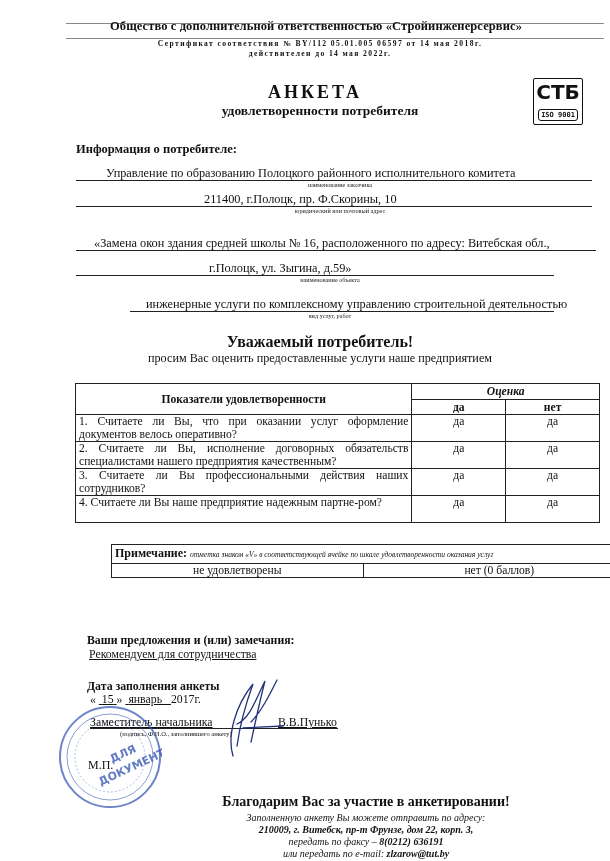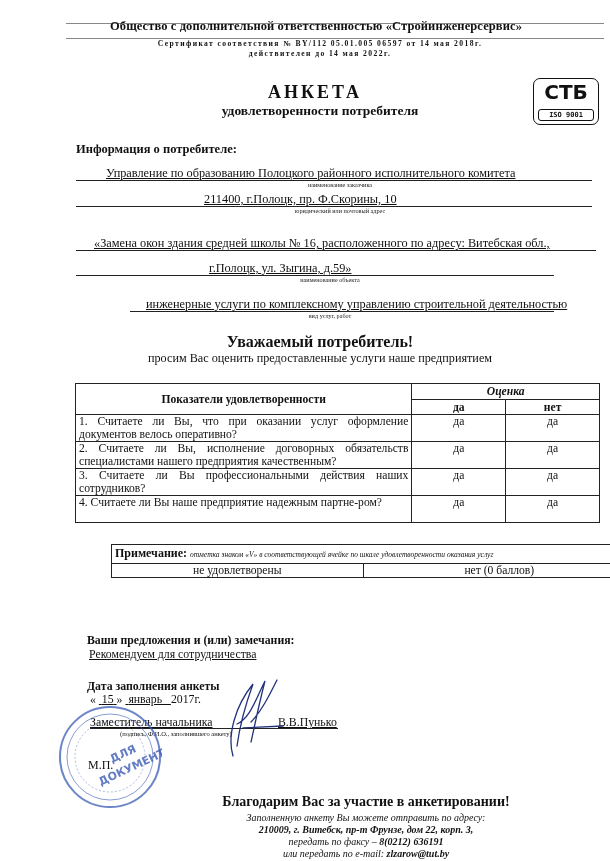--- a/index.html
+++ b/index.html
@@ -14,30 +14,30 @@
                font-size: 12.5px; letter-spacing: 0.1px; }
   .cert { left: 100px; top: 39px; width: 440px; text-align: center; font-weight: bold;
           font-size: 7.6px; letter-spacing: 1.4px; line-height: 10px; }
 
   .title { left: 230px; top: 82px; width: 170px; text-align: center; font-weight: bold;
            font-size: 18px; letter-spacing: 3px; }
   .subtitle { left: 180px; top: 103px; width: 280px; text-align: center; font-weight: bold;
               font-size: 13.5px; }
 
   .stb-logo { left: 533px; top: 78px; width: 48px; height: 45px; border: 1.6px solid #111;
-              border-radius: 7px; padding-left: 16px; }
+              border-radius: 2px; }
   .stb-top { position: absolute; left: 0; top: 2px; width: 100%; text-align: center;
              font-family: "DejaVu Sans", sans-serif; font-weight: bold; font-size: 20px; line-height: 22px; }
   .stb-bottom { position: absolute; left: 4px; right: 4px; bottom: 3px; height: 10px; border: 1.2px solid #111;
                 border-radius: 3px; font-family: "DejaVu Sans Mono", monospace; font-size: 7px;
                 font-weight: bold; text-align: center; line-height: 10px; }
 
   .info-label { left: 76px; top: 142px; font-weight: bold; font-size: 12.5px; }
 
-  .fill { font-size: 12.3px; text-decoration: underline; text-underline-offset: 1px; white-space: nowrap; }
+  .fill { font-size: 12.3px; text-underline-offset: 1px; white-space: nowrap; }
   .rule { height: 0; border-top: 1px solid #222; }
   .caption { font-size: 6.2px; text-align: center; color: #222; }
 
   .greet { left: 180px; top: 333px; width: 280px; text-align: center; font-weight: bold; font-size: 16px; }
   .greet-sub { left: 140px; top: 351px; width: 360px; text-align: center; font-size: 12.2px; }
 
   
   table { border-collapse: collapse; position: absolute; }
   td, th { border: 1.3px solid #222; padding: 0 3px; vertical-align: top; }
   .t1 { left: 75px; top: 383px; width: 525px; font-size: 11.6px; }

